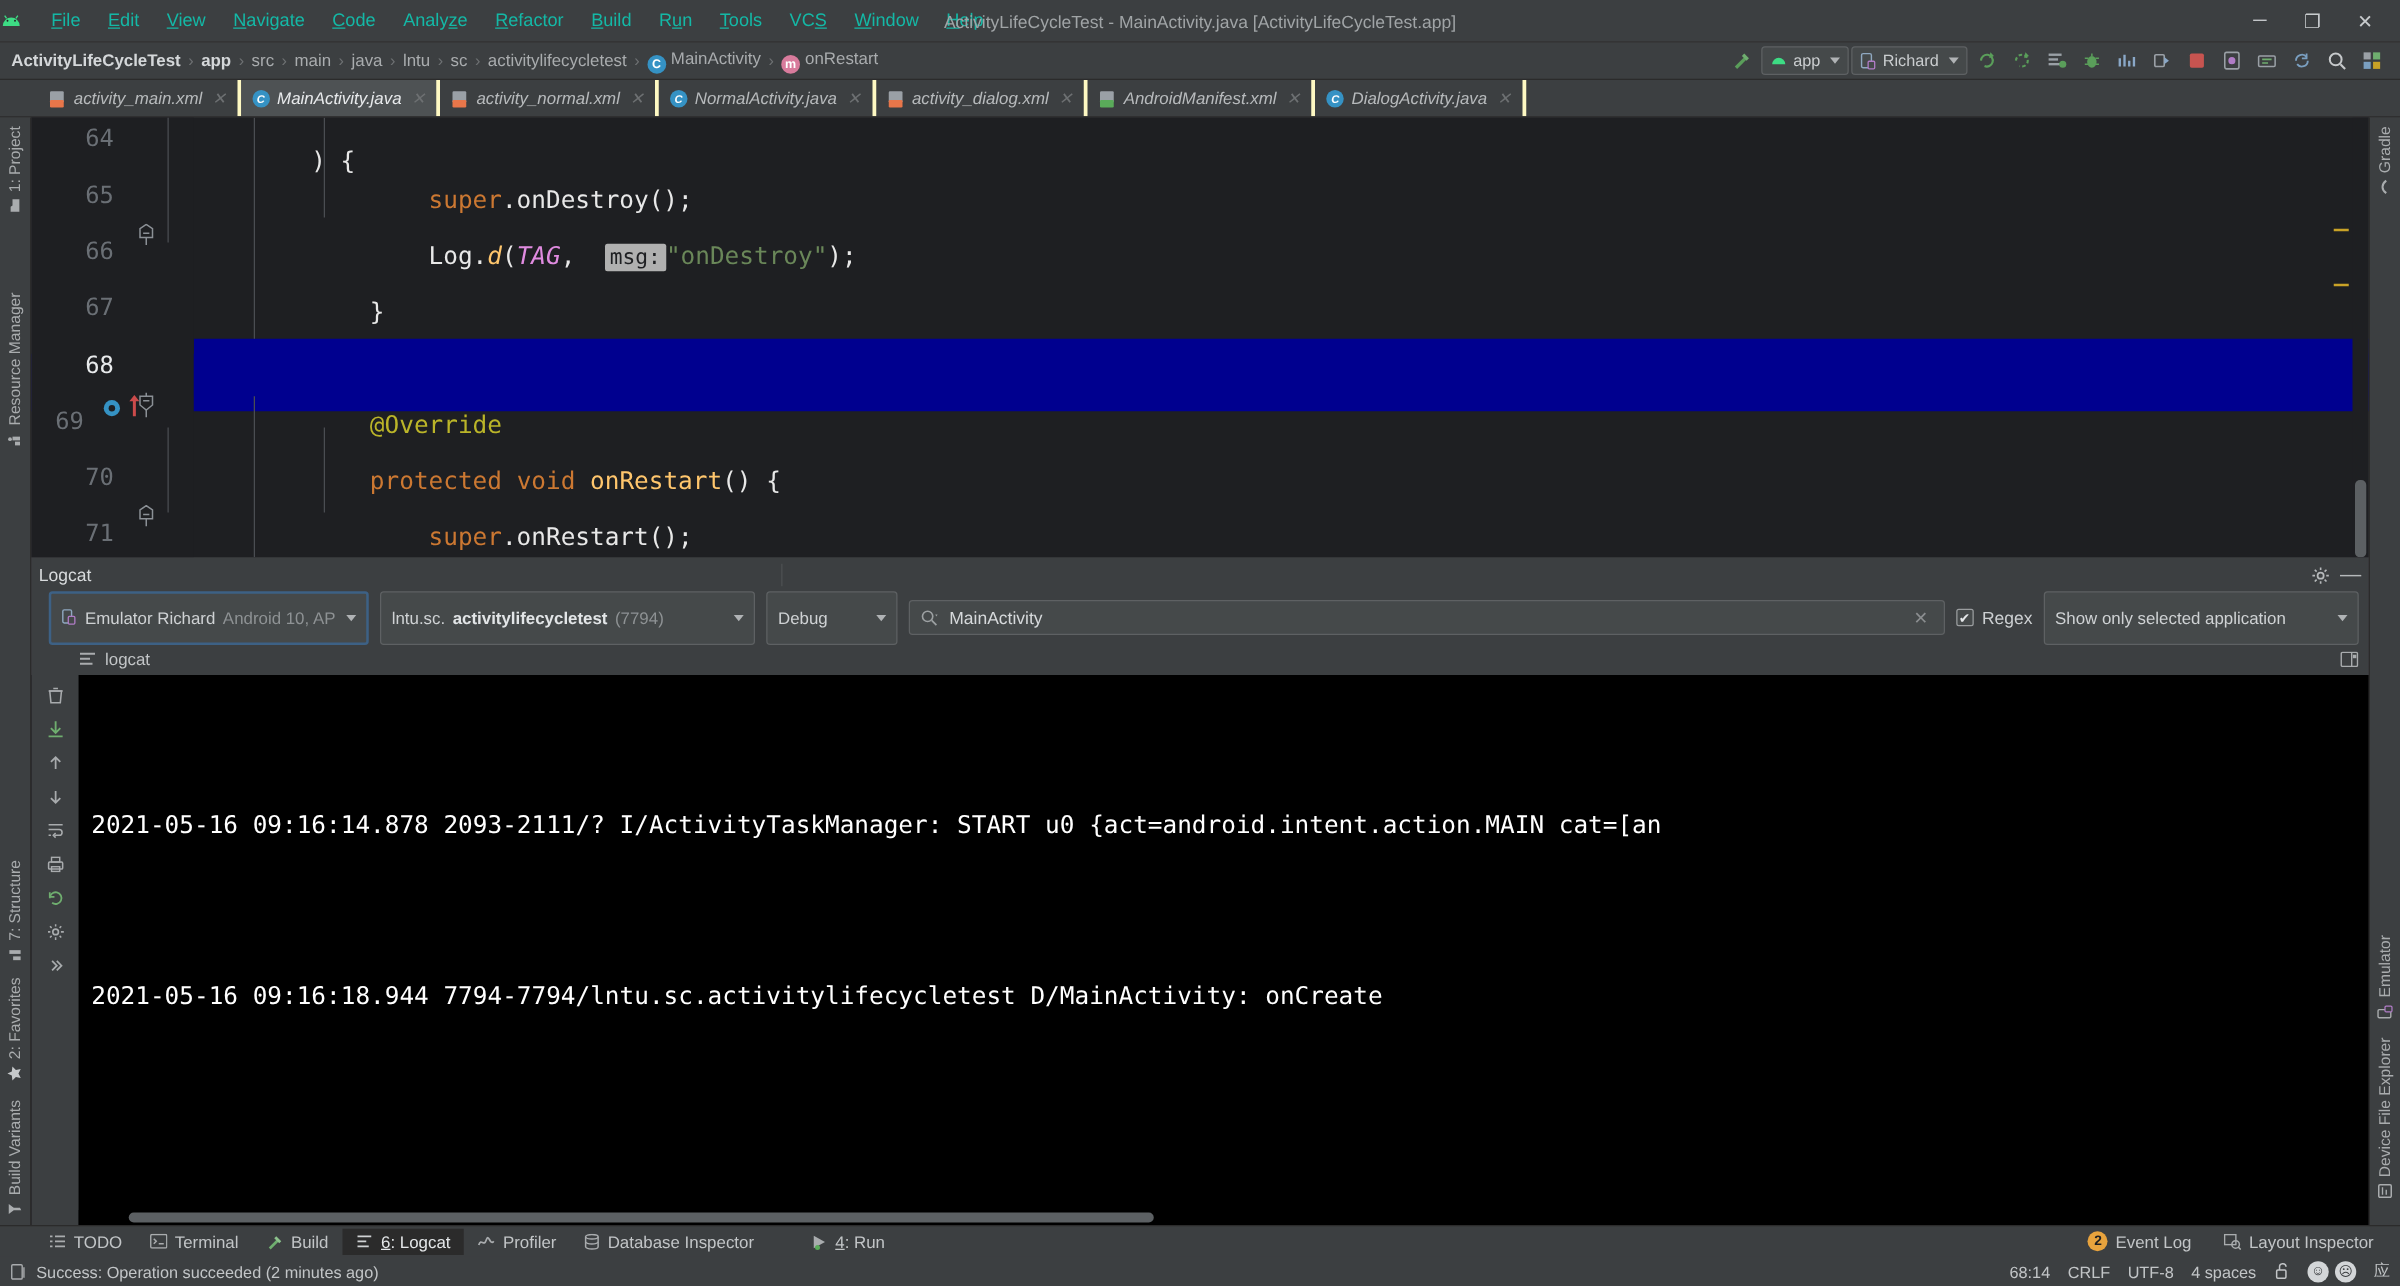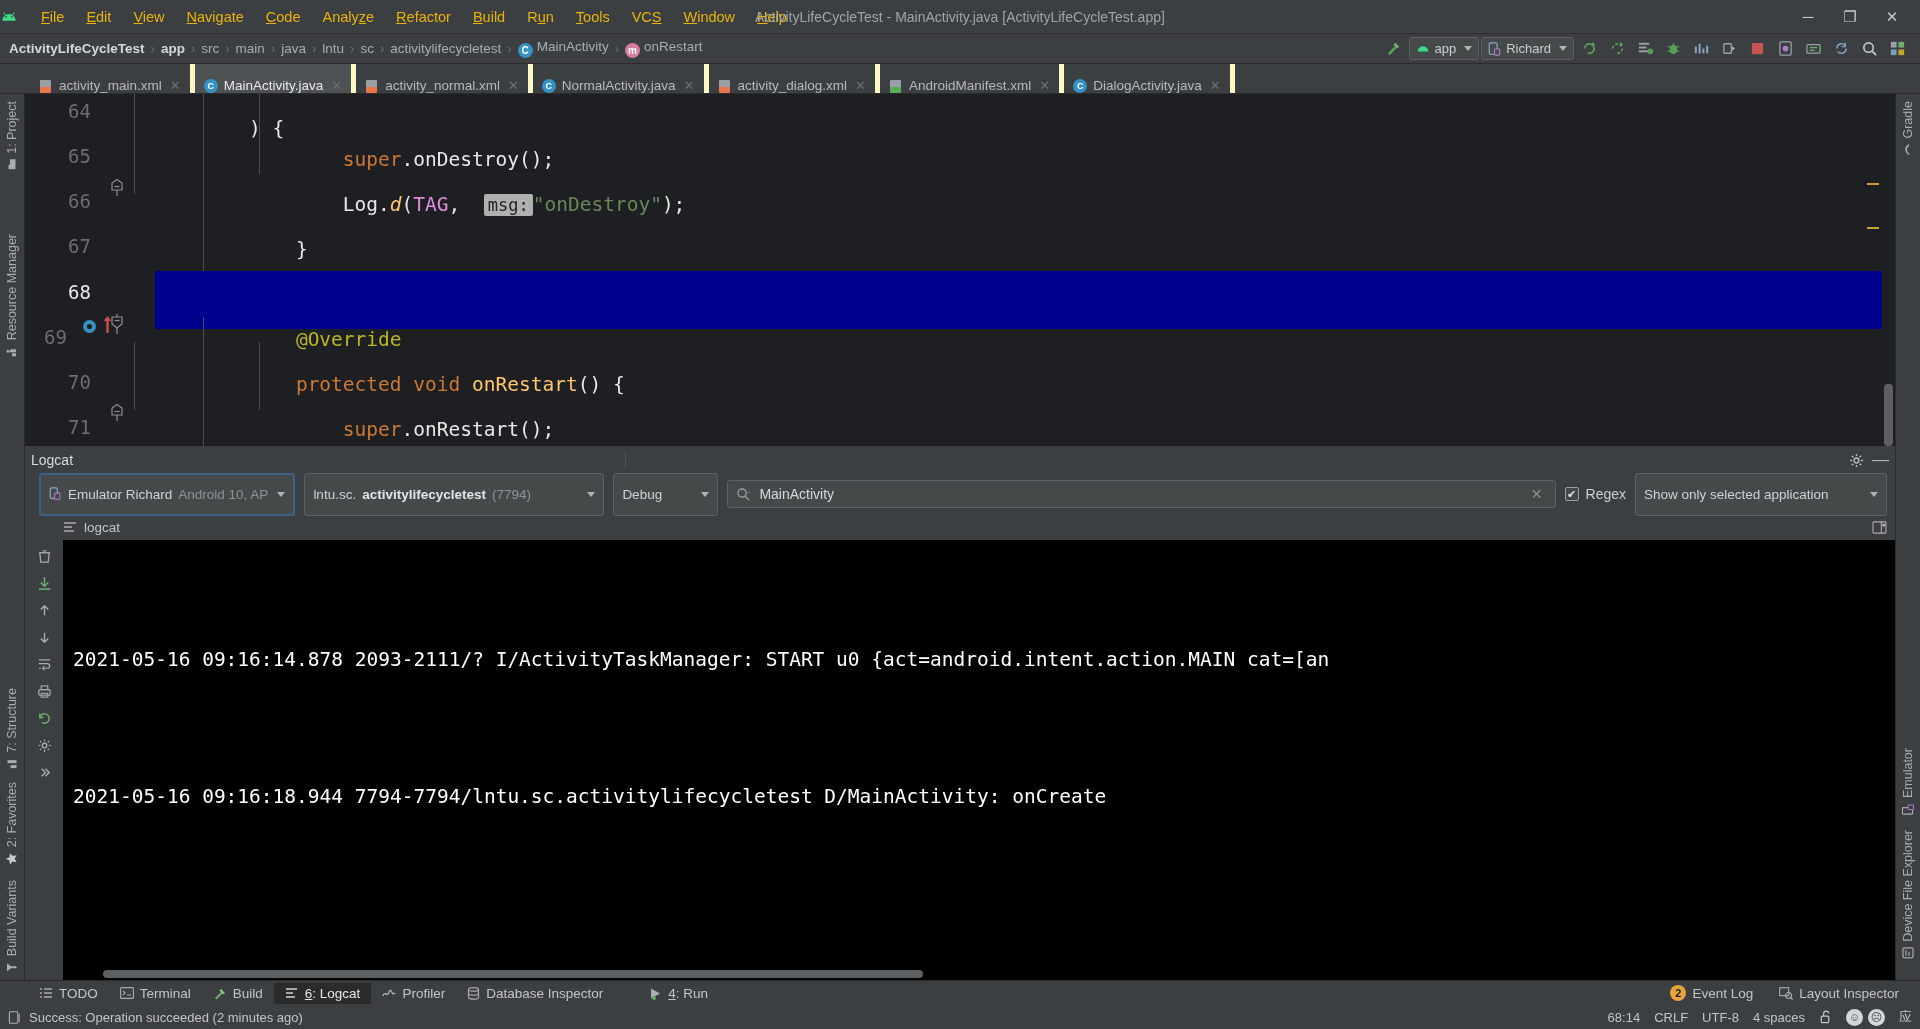--- a/index.html
+++ b/index.html
@@ -15,21 +15,21 @@
   .app { position: relative; width: 1920px; height: 1029px; display: flex; flex-direction: column; }
 
   
   .titlebar {
     height: 34px; background: #3c3f41; display: flex; align-items: center;
     position: relative; flex: 0 0 34px; border-bottom: 1px solid #323232;
   }
   .logo-andy { width: 26px; text-align: center; font-size: 15px; color: #3ddc84; line-height: 1; }
   .menubar { display: flex; align-items: center; gap: 0px; margin-left: 4px; }
   .menu-item {
-    padding: 4px 11px; font-size: 14.5px; color: #eab308; cursor: default; border-radius: 2px;
+    padding: 4px 11px; font-size: 14.5px; color: #14b8a6; cursor: default; border-radius: 2px;
     white-space: nowrap;
   }
   .menu-item u { text-decoration: underline; }
   .win-title {
     position: absolute; left: 0; right: 0; text-align: center;
     font-size: 14px; color: #a0a4a6; pointer-events: none;
   }
   .win-btns { position: absolute; right: 8px; display: flex; gap: 2px; align-items: center; }
   .win-btn { width: 40px; height: 28px; display: flex; align-items: center; justify-content: center;
              color: #c8cbcd; font-size: 15px; }
@@ -63,22 +63,22 @@
   }
   .caret { width: 0; height: 0; border-left: 4px solid transparent; border-right: 4px solid transparent;
            border-top: 5px solid #b0b3b5; margin-left: 3px; }
 
   
   .tabbar {
     height: 30px; flex: 0 0 30px; background: #3c3f41; display: flex; align-items: stretch;
     border-bottom: 1px solid #2b2b2b; padding-left: 30px; overflow: hidden;
   }
   .etab {
-    display: flex; align-items: flex-end; gap: 6px; padding: 0 9px; font-size: 13.5px;
-    color: #b7babc; white-space: nowrap; border-right: 5px solid #fef9c3;
+    display: flex; align-items: center; gap: 6px; padding: 0 9px; font-size: 13.5px;
+    color: #b7babc; white-space: nowrap; border-right: 3px solid #fef9c3; font-style: italic;
   }
   .etab.active { background: #4e5254; color: #e8eaec; }
   .etab .x { color: #6d7072; font-size: 13px; margin-left: 2px; }
   .fic { width: 14px; height: 14px; display: inline-block; position: relative; }
   .fic.xml::before {
     content: ""; position: absolute; inset: 1px 2px 4px 1px; background: #9aa0a6;
     border-radius: 1px;
   }
   .fic.xml::after {
     content: ""; position: absolute; left: 1px; bottom: 0px; width: 11px; height: 6px;
@@ -133,21 +133,21 @@
   .gutrow.hl { background: #00008f; }
   .fold {
     position: absolute; right: 30px; width: 15px; text-align: center; color: #8b9096;
     font-size: 14px; line-height: 45.5px;
   }
   .indent-guide { position: absolute; width: 1px; background: #4a4d52; }
   .kw { color: #cc7832; }
   .fn { color: #ffc66d; }
   .str { color: #6a8759; }
   .ann { color: #bbb529; }
-  .fld { color: #e08be0; }
+  .fld { color: #e08be0; font-style: italic; }
   .pl { color: #e8e8e8; }
   .hint { background: #b0b0b0; color: #1e1f22; padding: 1px 4px; border-radius: 2px; font-size: 17px; }
   .breakpt { position: absolute; color: #3592c4; font-size: 16px; }
   .overarrow { position: absolute; color: #cc4b4b; font-size: 17px; }
 
   .vscroll-edit {
     position: absolute; right: 0; width: 13px; top: 0; bottom: 0; background: #1e1f22;
   }
   .vthumb { position: absolute; right: 2px; width: 9px; background: #5c6063; border-radius: 4px; }
   .mark-right { position: absolute; right: 16px; width: 12px; height: 2px; background: #c9a227; }

